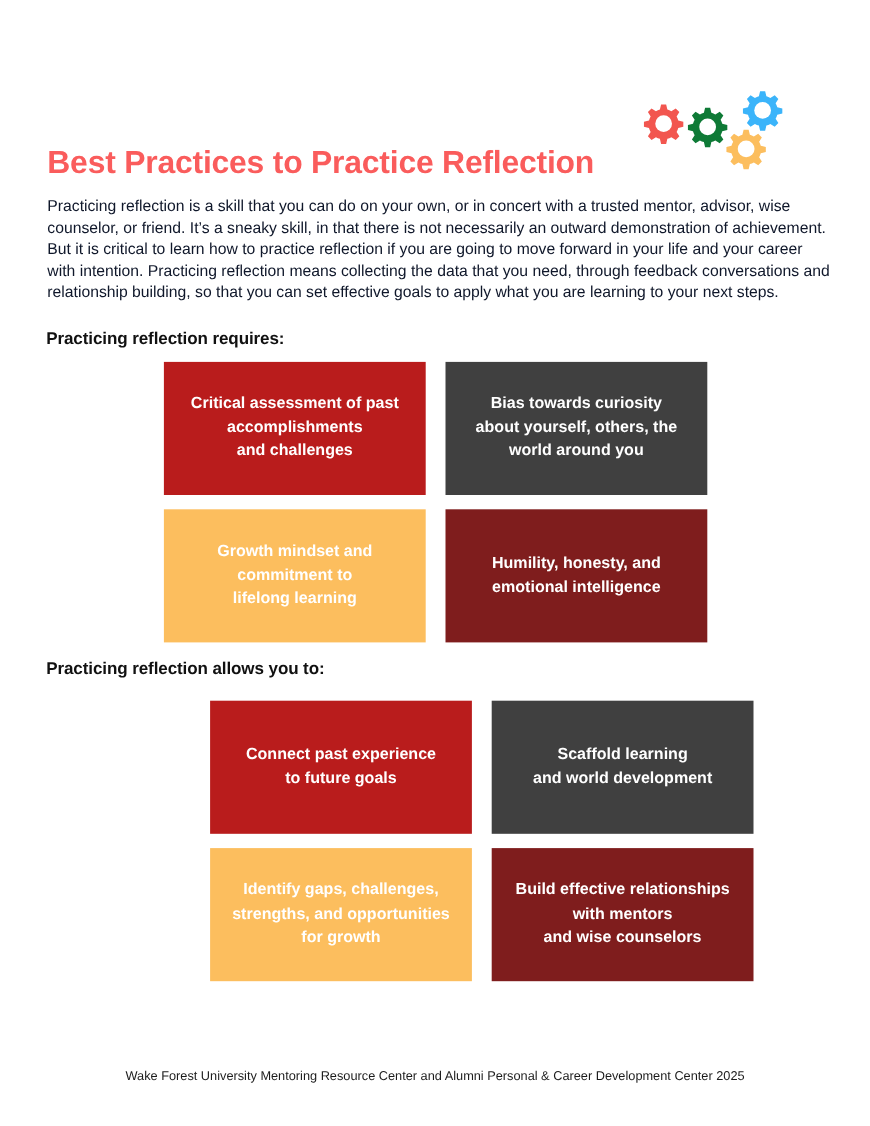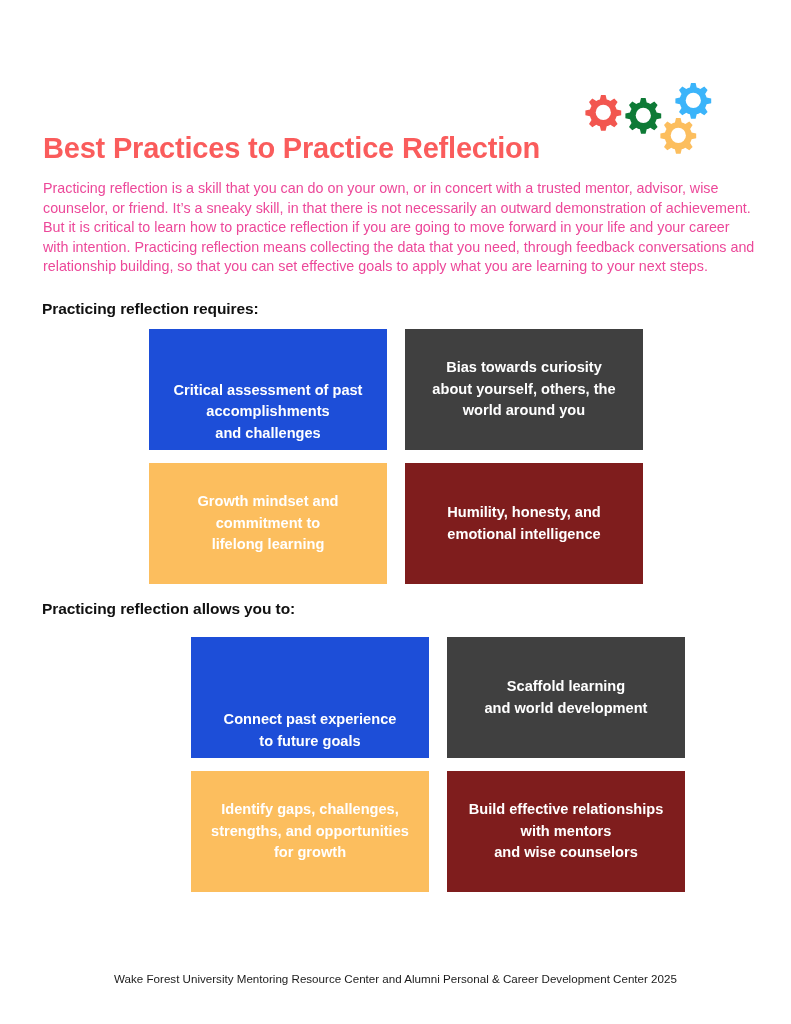--- a/index.html
+++ b/index.html
@@ -55,21 +55,21 @@
   }
 
   
   .intro {
     position: absolute;
     left: 43px;
     top: 165px;
     width: 712px;
     font-size: 14.3px;
     line-height: 19.4px;
-    color: #ec4899;
+    color: #0f172a;
     text-align: left;
   }
 
   
   .section-heading {
     position: absolute;
     left: 42px;
     font-size: 15.5px;
     font-weight: bold;
     color: #111111;
@@ -109,21 +109,21 @@
     padding: 6px 12px;
     color: #ffffff;
     font-size: 14.6px;
     font-weight: bold;
     line-height: 21.5px;
   }
   .card-text {
     white-space: pre-line;
   }
 
-  .card.red    { background: #1d4ed8; align-items: flex-end; }
+  .card.red    { background: #b91c1c; }
   .card.green  { background: #404040; }
   .card.orange { background: #FCBE5E; }
   .card.blue   { background: #7f1d1d; }
 
   
   .footer {
     position: absolute;
     left: 0;
     top: 972px;
     width: 791px;

